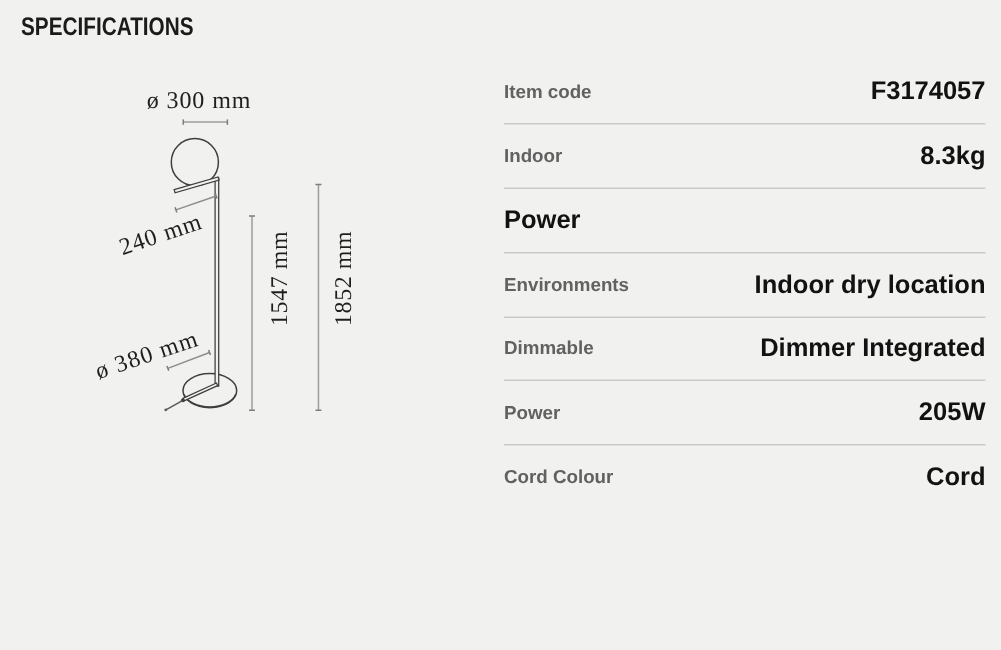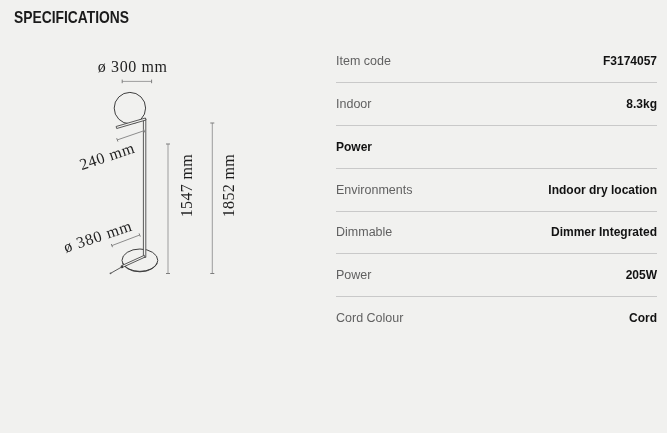--- a/index.html
+++ b/index.html
@@ -2,22 +2,22 @@
 <html><head>
 <meta charset="utf-8">
 <style>
   html,body{margin:0;padding:0;}
   body{width:667px;height:433px;background:#f1f1ef;font-family:"Liberation Sans",sans-serif;overflow:hidden;position:relative;}
   .heading{position:absolute;left:14px;top:7.5px;font-size:17px;font-weight:bold;color:#1b1b1b;transform:scaleX(0.814);transform-origin:0 50%;white-space:nowrap;}
   .diagram{position:absolute;left:0;top:0;}
   .spec{position:absolute;left:336px;top:40.5px;width:321px;}
   .row{height:42.77px;display:flex;align-items:center;justify-content:space-between;border-bottom:1px solid #c9c9c9;box-sizing:border-box;}
   .row:last-child{border-bottom:none;}
-  .lbl{font-size:12.5px;color:#616161;}
-  .val{font-size:12px;font-weight:bold;color:#121212;}
+  .lbl{font-size:12.5px;color:#616161;font-weight:bold;}
+  .val{font-size:17px;font-weight:bold;color:#121212;}
 </style>
 </head>
 <body>
 
 <div class="heading">SPECIFICATIONS</div>
 
 <svg class="diagram" width="340" height="433" viewBox="0 0 340 433">
   <g fill="none" stroke-linecap="butt">
 
     <text x="132.7" y="71.8" text-anchor="middle" font-family="Liberation Serif" font-size="16" letter-spacing="0.62" fill="#1f1f1f" stroke="none">ø 300 mm</text>

